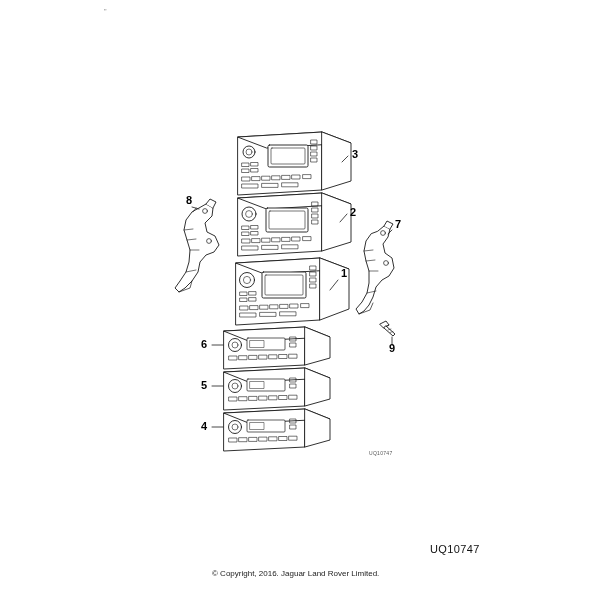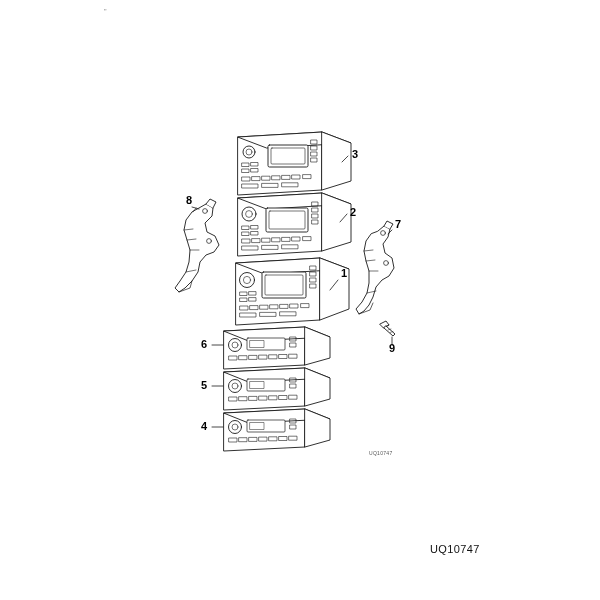--- a/index.html
+++ b/index.html
@@ -277,14 +277,15 @@
   <div class="callout" style="left:201px; top:421px;">4</div>
   <div class="callout" style="left:201px; top:380px;">5</div>
   <div class="callout" style="left:201px; top:339px;">6</div>
   <div class="callout" style="left:395px; top:219px;">7</div>
   <div class="callout" style="left:186px; top:195px;">8</div>
   <div class="callout" style="left:389px; top:343px;">9</div>
 
   <div class="tickmark" style="left:104px; top:8px;">''</div>
   <div class="partcode-small" style="left:369px; top:450px;">UQ10747</div>
   <div class="partcode-big" style="left:430px; top:543px;">UQ10747</div>
+  <div class="copyright" style="left:212px; top:569px;">© Copyright, 2016. Jaguar Land Rover Limited.</div>
 
 </div>
 
 </body></html>

